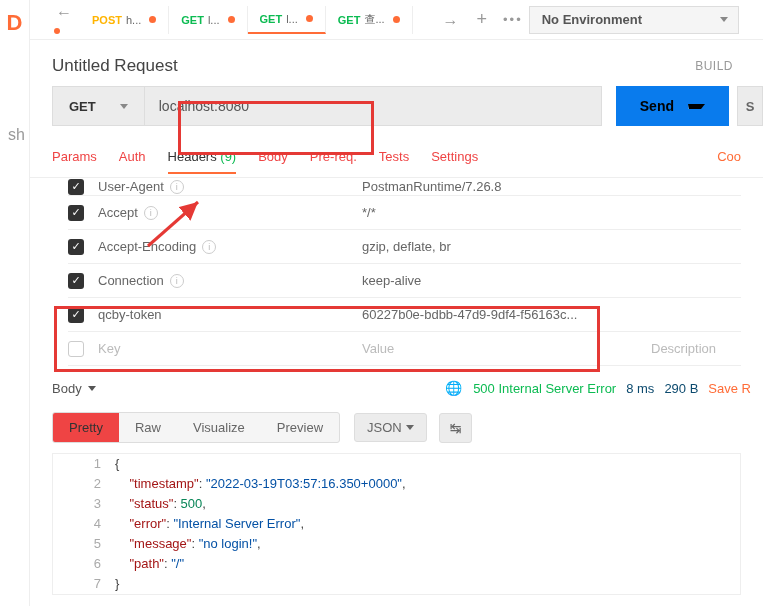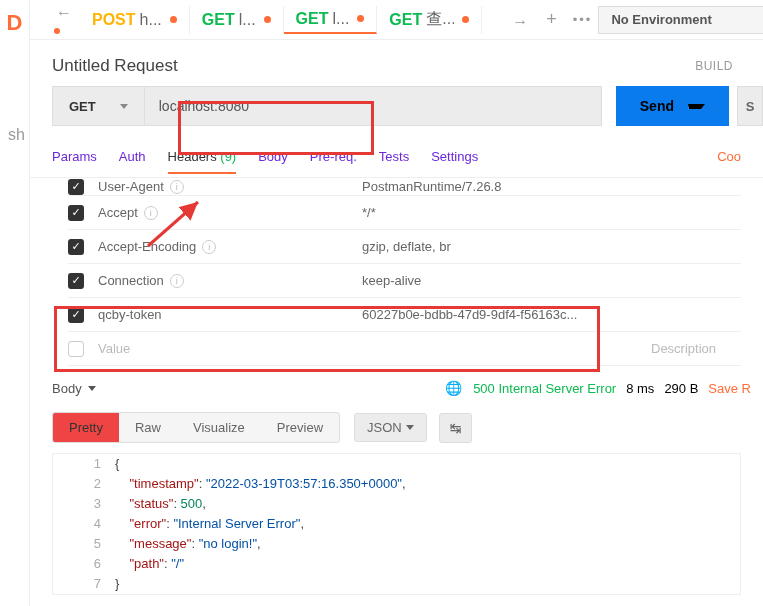--- a/index.html
+++ b/index.html
@@ -7,21 +7,21 @@
     
     .logo-strip { position: absolute; left: 0; top: 0; width: 30px; height: 606px; border-right: 1px solid #eee; background: #fff; }
     .logo-d { font-size: 22px; font-weight: 700; color: #ff6c37; padding: 10px 5px; text-align: center; }
     .logo-sh { color: #999; font-size: 16px; padding: 80px 4px 0; text-align: right; }
     
     .main { position: absolute; left: 30px; top: 0; right: 0; }
     
     .tab-bar { display: flex; align-items: center; height: 40px; border-bottom: 1px solid #eee; padding: 0 0 0 18px; gap: 0; }
     .nav-arrow { color: #999; font-size: 16px; padding: 0 8px; cursor: pointer; }
     .nav-dot { width: 6px; height: 6px; border-radius: 50%; background: #ff6c37; display: inline-block; margin-left: -2px; }
-    .tab { display: flex; align-items: center; padding: 0 12px; height: 28px; font-size: 16px; gap: 4px; cursor: pointer; border-right: 1px solid #eee; }
+    .tab { display: flex; align-items: center; padding: 0 12px; height: 28px; font-size: 11px; gap: 4px; cursor: pointer; border-right: 1px solid #eee; }
     .tab .method { font-weight: 600; }
     .tab .method.get { color: #0cbb52; }
     .tab .method.post { color: #ffb400; }
     .tab .name { color: #666; max-width: 28px; overflow: hidden; white-space: nowrap; }
     .tab .dot { width: 7px; height: 7px; border-radius: 50%; background: #ff6c37; margin-left: 4px; }
     .tab.active { border-bottom: 2px solid #ff6c37; }
     .tab-spacer { flex: 0 0 22px; }
     .tab-plus { color: #999; font-size: 18px; padding: 0 10px; cursor: pointer; }
     .tab-more { color: #999; letter-spacing: 2px; cursor: pointer; padding: 0 6px; }
     .env-select { margin-left: auto; margin-right: 30px; background: #f5f5f5; border: 1px solid #ddd; height: 28px; padding: 0 44px 0 12px; display: flex; align-items: center; font-size: 13px; color: #555; font-weight: 600; position: relative; min-width: 210px; }
@@ -34,42 +34,42 @@
     .url-row { display: flex; align-items: stretch; padding: 0 0 0 22px; gap: 0; height: 40px; margin-bottom: 18px; }
     .method-select { background: #ececec; border: 1px solid #ddd; display: flex; align-items: center; padding: 0 16px; font-weight: 600; color: #333; font-size: 13px; gap: 24px; }
     .method-select .chev { color: #888; font-size: 9px; }
     .url-input { flex: 1; border: 1px solid #ddd; border-left: none; padding: 0 14px; display: flex; align-items: center; color: #555; font-size: 14px; background: #ececec; }
     .url-row .gap { width: 14px; }
     .send-btn { background: #097bed; color: #000000; font-weight: 600; border: none; padding: 0 24px; font-size: 14px; display: flex; align-items: center; gap: 14px; }
     .send-btn .chev { font-size: 9px; border-left: 1px solid rgba(255,255,255,0.3); padding-left: 12px; }
     .save-stub { background: #ececec; border: 1px solid #ddd; width: 26px; display: flex; align-items: center; justify-content: center; margin-left: 8px; color: #666; font-weight: 600; }
     
     .req-tabs { display: flex; align-items: center; padding: 0 22px; gap: 22px; border-bottom: 1px solid #eee; height: 34px; font-size: 13px; }
-    .req-tab { color: #6d28d9; cursor: pointer; padding-bottom: 8px; }
+    .req-tab { color: #ef4444; cursor: pointer; padding-bottom: 8px; }
     .req-tab.active { color: #333; border-bottom: 2px solid #ff6c37; margin-bottom: -1px; }
     .req-tab .cnt { color: #0cbb52; }
     .req-tabs .spacer { margin-left: auto; }
     .req-tabs .coo { color: #ff6c37; }
     
     .hdr-table { padding: 0 22px 0 38px; }
     .hdr-row { display: flex; align-items: center; height: 34px; border-bottom: 1px solid #eee; gap: 14px; font-size: 13px; color: #666; }
     .hdr-row.cut { height: 18px; overflow: hidden; }
     .chk { width: 16px; height: 16px; border-radius: 3px; background: #333; display: flex; align-items: center; justify-content: center; color: #fff; font-size: 11px; flex-shrink: 0; }
     .chk.off { background: #fff; border: 1px solid #ccc; }
     .hdr-key { width: 250px; display: flex; align-items: center; gap: 6px; text-align: center; }
     .hdr-val { flex: 1; color: #666; }
     .hdr-desc { width: 90px; color: #aaa; }
     .info-ic { width: 14px; height: 14px; border: 1px solid #ccc; border-radius: 50%; font-size: 9px; color: #bbb; display: inline-flex; align-items: center; justify-content: center; }
     .hdr-row.placeholder .hdr-key, .hdr-row.placeholder .hdr-val, .hdr-row.placeholder .hdr-desc { color: #bbb; }
     
     .resp-bar { display: flex; align-items: center; padding: 14px 12px 10px 22px; gap: 10px; font-size: 13px; }
     .resp-bar .body-tab { color: #555; display: flex; align-items: center; gap: 6px; }
     .resp-bar .globe { margin-left: auto; color: #888; font-size: 14px; }
     .resp-bar .status { color: #0cbb52; }
-    .resp-bar .meta { color: #000000; }
+    .resp-bar .meta { color: #0c4a6e; }
     .resp-bar .save { color: #ff6c37; }
     
     .view-bar { display: flex; align-items: center; padding: 6px 22px 10px 22px; gap: 0; font-size: 13px; }
     .view-seg { display: flex; border: 1px solid #ddd; background: #f5f5f5; border-radius: 3px; overflow: hidden; }
     .view-btn { padding: 7px 16px; color: #666; cursor: pointer; }
     .view-btn.active { background: #ef4444; color: #333; }
     .lang-sel { margin-left: 14px; background: #ececec; border: 1px solid #ddd; padding: 6px 12px; display: flex; align-items: center; gap: 4px; color: #666; border-radius: 3px; }
     .wrap-ic { margin-left: 12px; background: #ececec; border: 1px solid #ddd; padding: 6px 10px; color: #666; border-radius: 3px; font-size: 14px; }
     
     .code-pane { padding: 0 22px 0 22px; font-family: Consolas, Monaco, monospace; font-size: 13px; line-height: 20px; border: 1px solid #eee; margin: 0 22px; }
@@ -195,20 +195,21 @@
         </div>
         <div class="hdr-row">
           <span class="chk">✓</span>
           <span class="hdr-key">qcby-token</span>
           <span class="hdr-val">60227b0e-bdbb-47d9-9df4-f56163c...</span>
           <span class="hdr-desc"></span>
         </div>
       </div>
     <div class="hdr-row placeholder">
       <span class="chk off"></span>
+      <span class="hdr-key">Key</span>
       <span class="hdr-val">Value</span>
       <span class="hdr-desc">Description</span>
     </div>
   </div>
 
   <div class="resp-bar">
     <span class="body-tab">
       <span>Body</span>
       <span class="chev-down"></span>
     </span>

